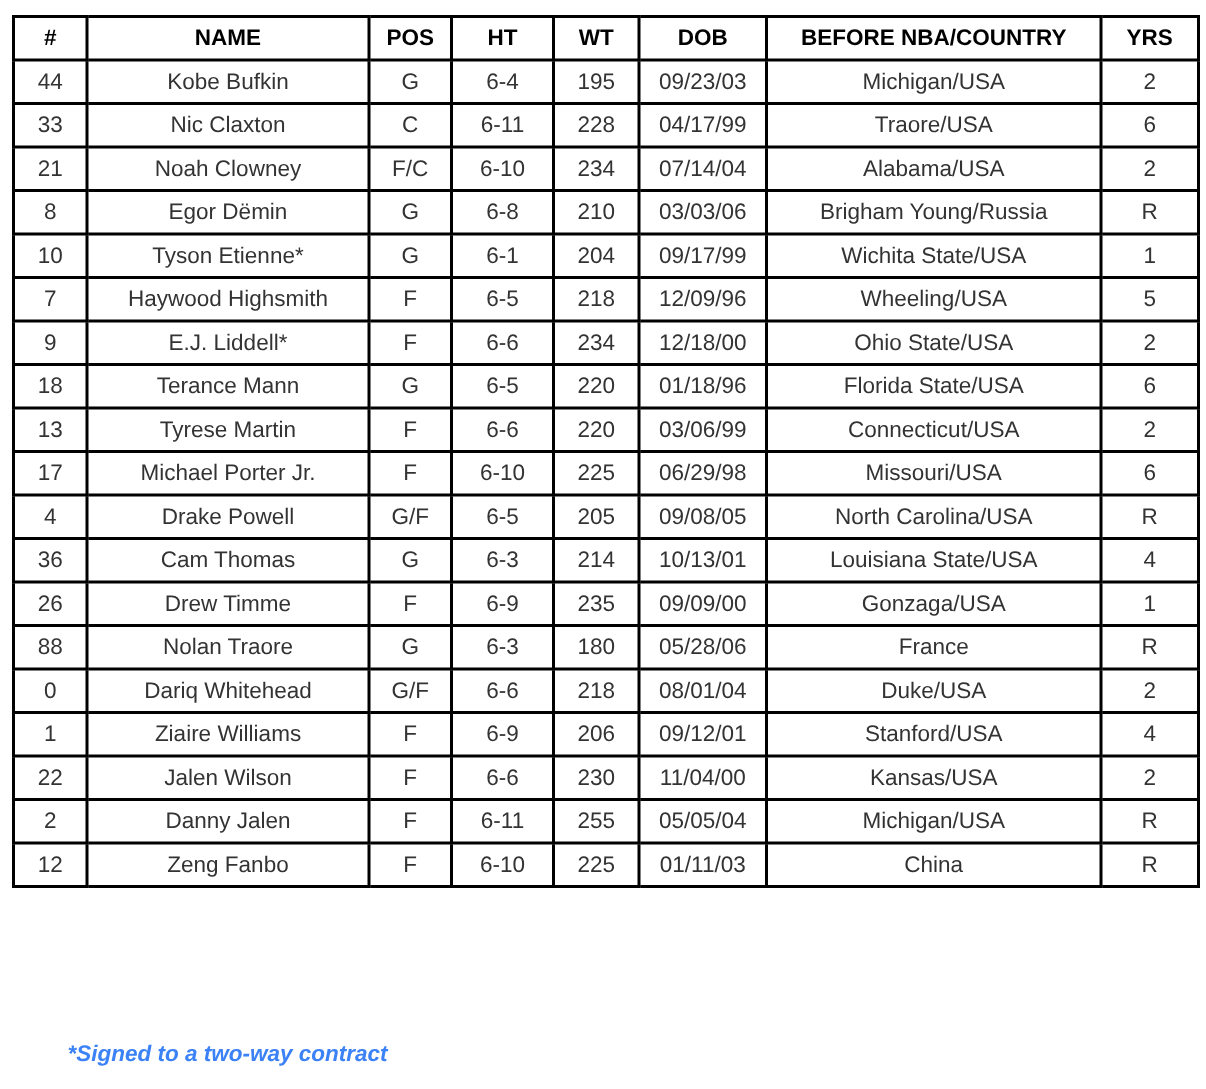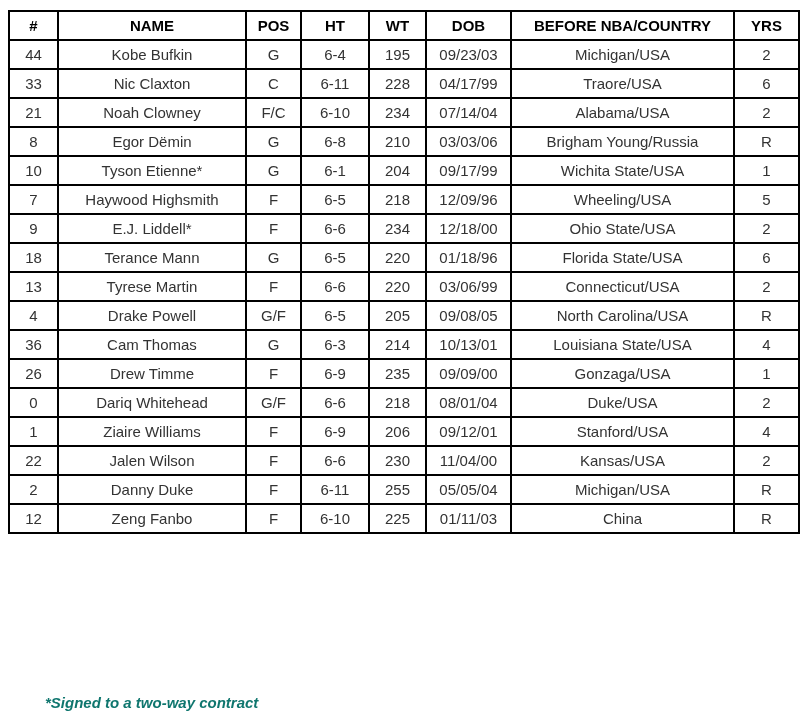--- a/index.html
+++ b/index.html
@@ -43,21 +43,21 @@
     font-weight: normal;
     color: #333333;
   }
   .footnote {
     position: absolute;
     left: 45px;
     top: 694px;
     font-size: 15px;
     font-weight: bold;
     font-style: italic;
-    color: #0f766e;
+    color: #3b82f6;
   }
 </style>
 </head>
 <body>
 
 <div class="page">
   <table class="roster">
     <colgroup id="roster-colgroup">
         <col style="width: 49px;">
         <col style="width: 188px;">
@@ -165,20 +165,30 @@
           <td>13</td>
           <td>Tyrese Martin</td>
           <td>F</td>
           <td>6-6</td>
           <td>220</td>
           <td>03/06/99</td>
           <td>Connecticut/USA</td>
           <td>2</td>
         </tr>
         <tr>
+          <td>17</td>
+          <td>Michael Porter Jr.</td>
+          <td>F</td>
+          <td>6-10</td>
+          <td>225</td>
+          <td>06/29/98</td>
+          <td>Missouri/USA</td>
+          <td>6</td>
+        </tr>
+        <tr>
           <td>4</td>
           <td>Drake Powell</td>
           <td>G/F</td>
           <td>6-5</td>
           <td>205</td>
           <td>09/08/05</td>
           <td>North Carolina/USA</td>
           <td>R</td>
         </tr>
         <tr>
@@ -195,20 +205,30 @@
           <td>26</td>
           <td>Drew Timme</td>
           <td>F</td>
           <td>6-9</td>
           <td>235</td>
           <td>09/09/00</td>
           <td>Gonzaga/USA</td>
           <td>1</td>
         </tr>
         <tr>
+          <td>88</td>
+          <td>Nolan Traore</td>
+          <td>G</td>
+          <td>6-3</td>
+          <td>180</td>
+          <td>05/28/06</td>
+          <td>France</td>
+          <td>R</td>
+        </tr>
+        <tr>
           <td>0</td>
           <td>Dariq Whitehead</td>
           <td>G/F</td>
           <td>6-6</td>
           <td>218</td>
           <td>08/01/04</td>
           <td>Duke/USA</td>
           <td>2</td>
         </tr>
         <tr>
@@ -226,21 +246,21 @@
           <td>Jalen Wilson</td>
           <td>F</td>
           <td>6-6</td>
           <td>230</td>
           <td>11/04/00</td>
           <td>Kansas/USA</td>
           <td>2</td>
         </tr>
         <tr>
           <td>2</td>
-          <td>Danny Duke</td>
+          <td>Danny Jalen</td>
           <td>F</td>
           <td>6-11</td>
           <td>255</td>
           <td>05/05/04</td>
           <td>Michigan/USA</td>
           <td>R</td>
         </tr>
         <tr>
           <td>12</td>
           <td>Zeng Fanbo</td>

